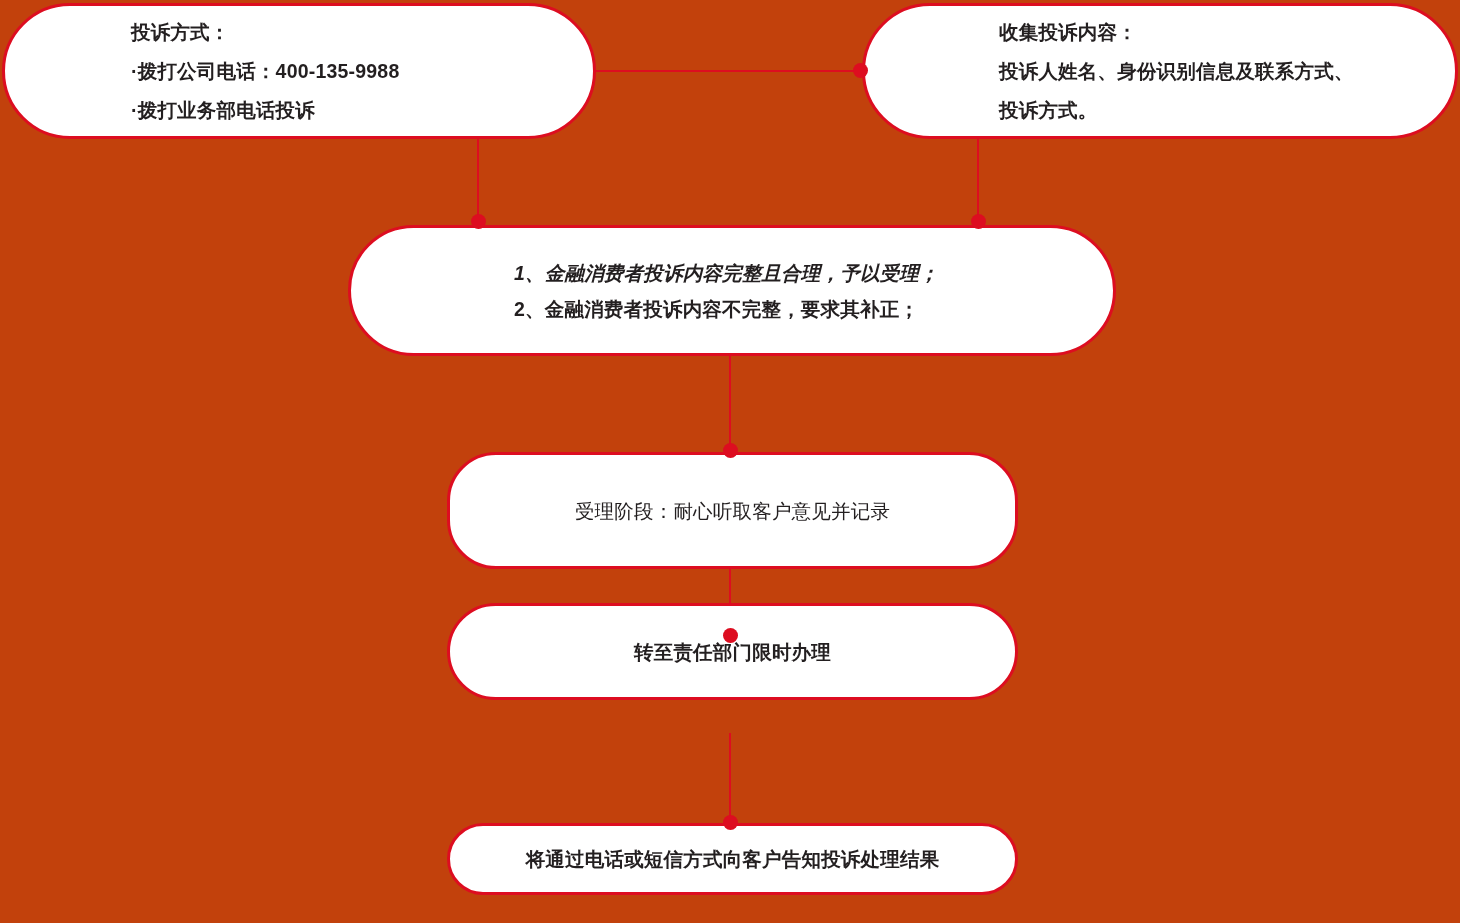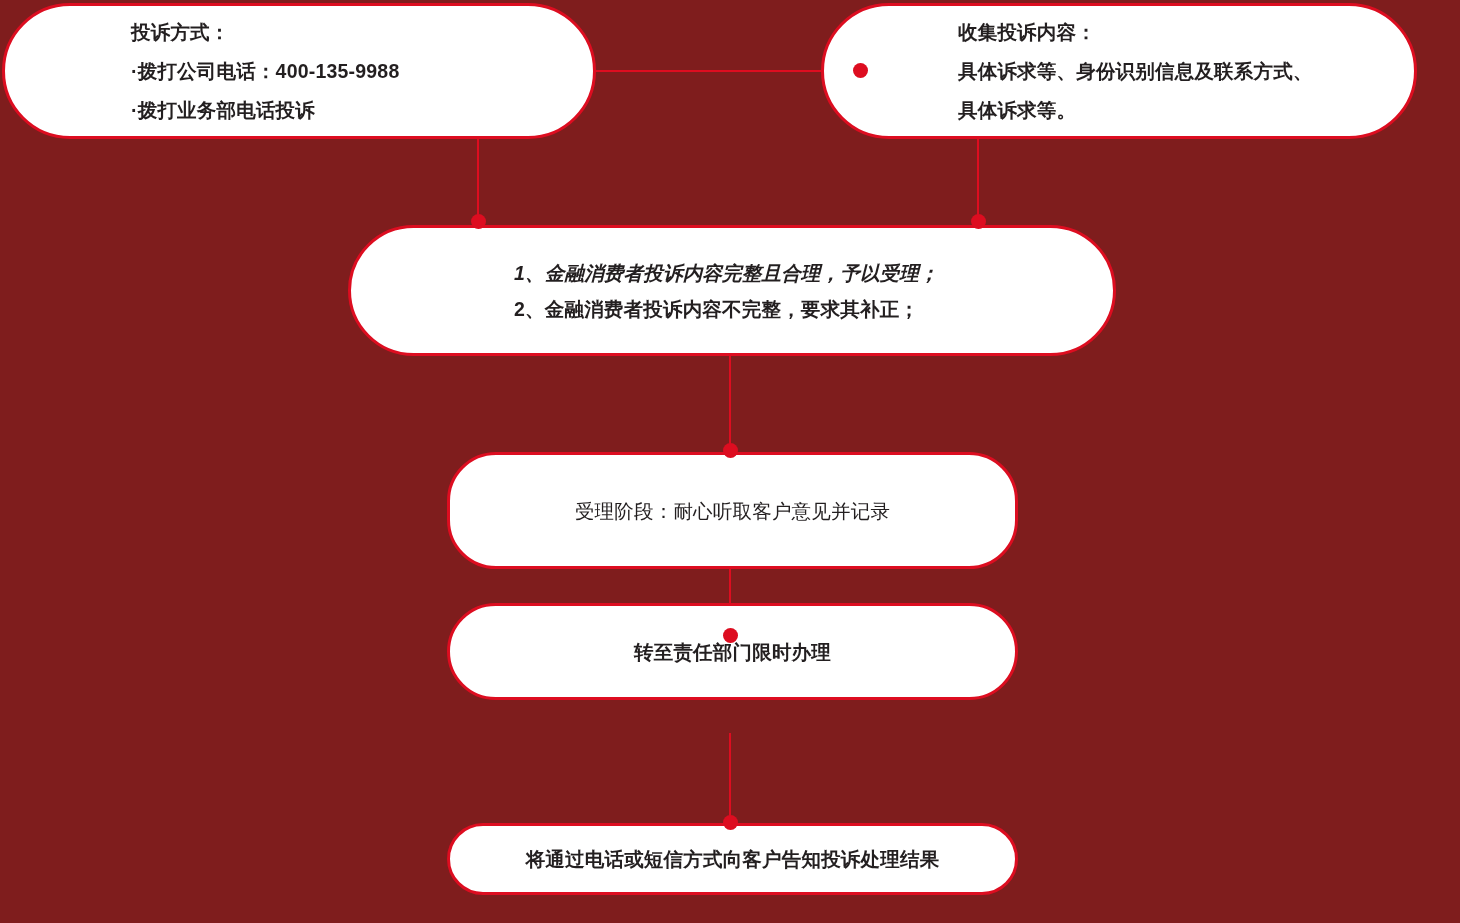--- a/index.html
+++ b/index.html
@@ -40,21 +40,21 @@
   .node.center { align-items: center; }
   .node.center .line { text-align: center; }
 
   
   #node-complaint-methods {
     left: 2px;  top: 3px;  width: 594px;  height: 136px;
     border-radius: 68px;
     padding-left: 126px;
   }
   #node-collect-content {
-    left: 821px; top: 3px;  width: 596px;  height: 136px;
+    left: 862px; top: 3px;  width: 596px;  height: 136px;
     border-radius: 68px;
     padding-left: 134px;
   }
   #node-acceptance-rules {
     left: 348px; top: 225px; width: 768px; height: 131px;
     border-radius: 66px;
     padding-left: 163px;
   }
   #node-acceptance-stage {
     left: 447px; top: 452px; width: 571px; height: 117px;
@@ -103,21 +103,21 @@
 
   #conn-stage-to-transfer { left: 729px; top: 548px; height: 92px; }
   #dot-transfer-top       { left: 723px; top: 628px; }
 
   #conn-transfer-to-notify { left: 729px; top: 733px; height: 94px; }
   #dot-notify-top          { left: 723px; top: 815px; }
 </style>
 </head>
 <body>
 
-<div id="canvas" style="background: #7f1d1d;">
+<div id="canvas" style="background: #c2410c;">
 
   <div class="conn h" id="conn-top-horizontal"></div>
   <div class="dot" id="dot-collect-content"></div>
 
   <div class="conn v" id="conn-methods-to-rules"></div>
   <div class="dot" id="dot-rules-left"></div>
 
   <div class="conn v" id="conn-collect-to-rules"></div>
   <div class="dot" id="dot-rules-right"></div>
 
@@ -131,22 +131,22 @@
   <div class="dot" id="dot-notify-top"></div>
 
   <div class="node bold" id="node-complaint-methods">
     <div class="line" style="color: rgb(35, 31, 32);">投诉方式：</div>
     <div class="line" style="color: rgb(35, 31, 32);">·拨打公司电话：400-135-9988</div>
     <div class="line" style="color: rgb(35, 31, 32);">·拨打业务部电话投诉</div>
   </div>
 
   <div class="node bold" id="node-collect-content">
     <div class="line" style="color: rgb(35, 31, 32);">收集投诉内容：</div>
-    <div class="line" style="color: rgb(35, 31, 32);">具体诉求等、身份识别信息及联系方式、</div>
-    <div class="line" style="color: rgb(35, 31, 32);">具体诉求等。</div>
+    <div class="line" style="color: rgb(35, 31, 32);">投诉人姓名、身份识别信息及联系方式、</div>
+    <div class="line" style="color: rgb(35, 31, 32);">投诉方式。</div>
   </div>
 
   <div class="node bold" id="node-acceptance-rules">
     <div class="line" style="color: rgb(35, 31, 32); font-style: italic;">1、金融消费者投诉内容完整且合理，予以受理；</div>
     <div class="line" style="color: rgb(35, 31, 32);">2、金融消费者投诉内容不完整，要求其补正；</div>
   </div>
 
   <div class="node center" id="node-acceptance-stage">
     <div class="line" style="color: rgb(35, 31, 32);">受理阶段：耐心听取客户意见并记录</div>
   </div>

